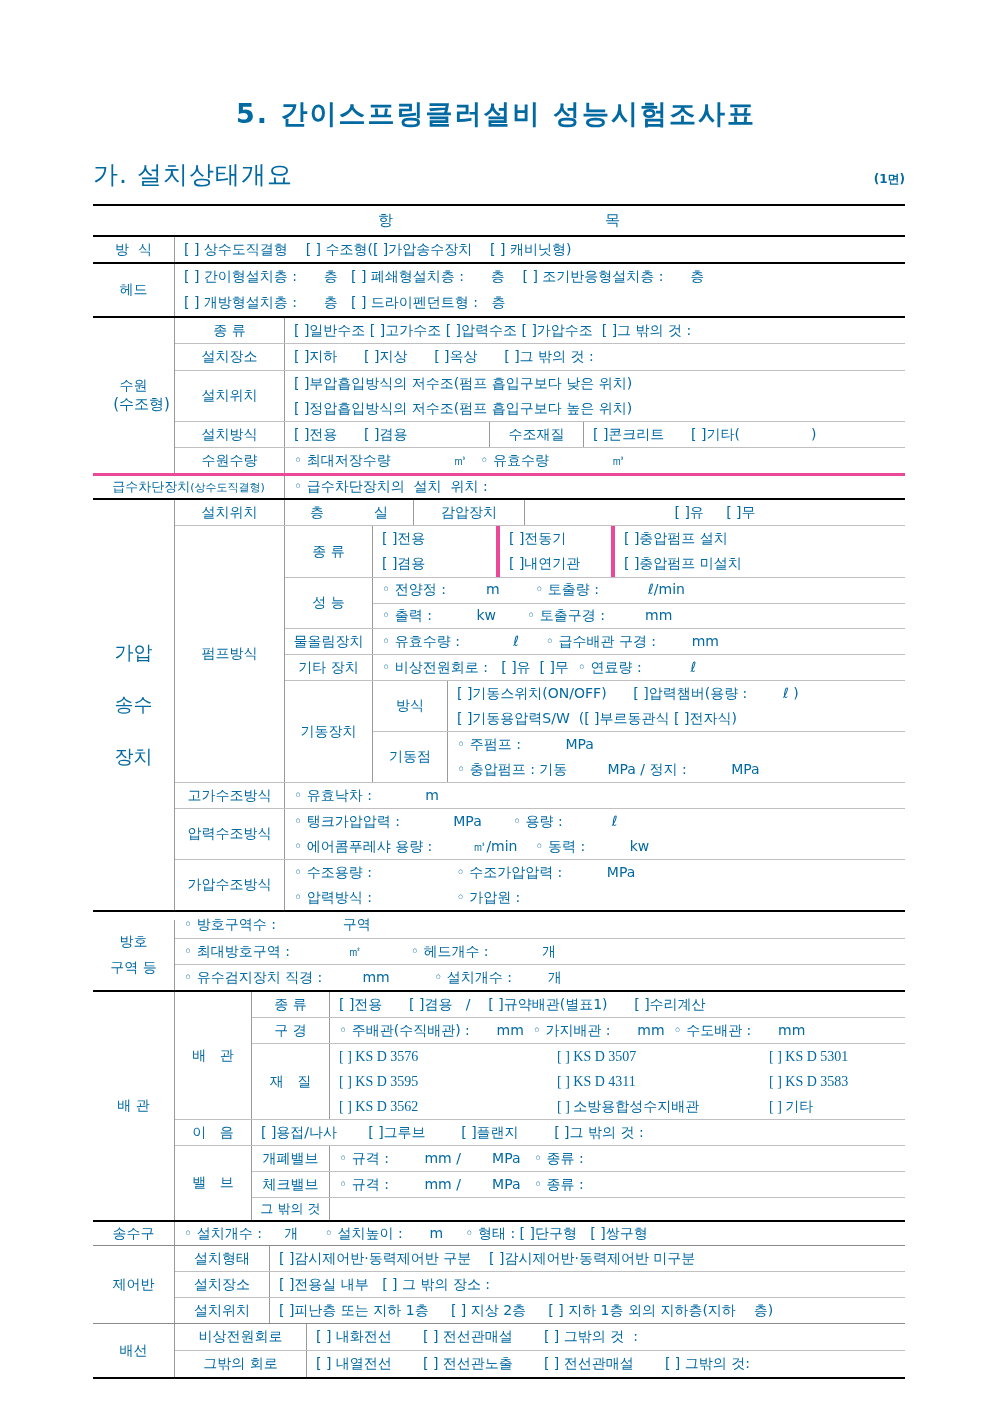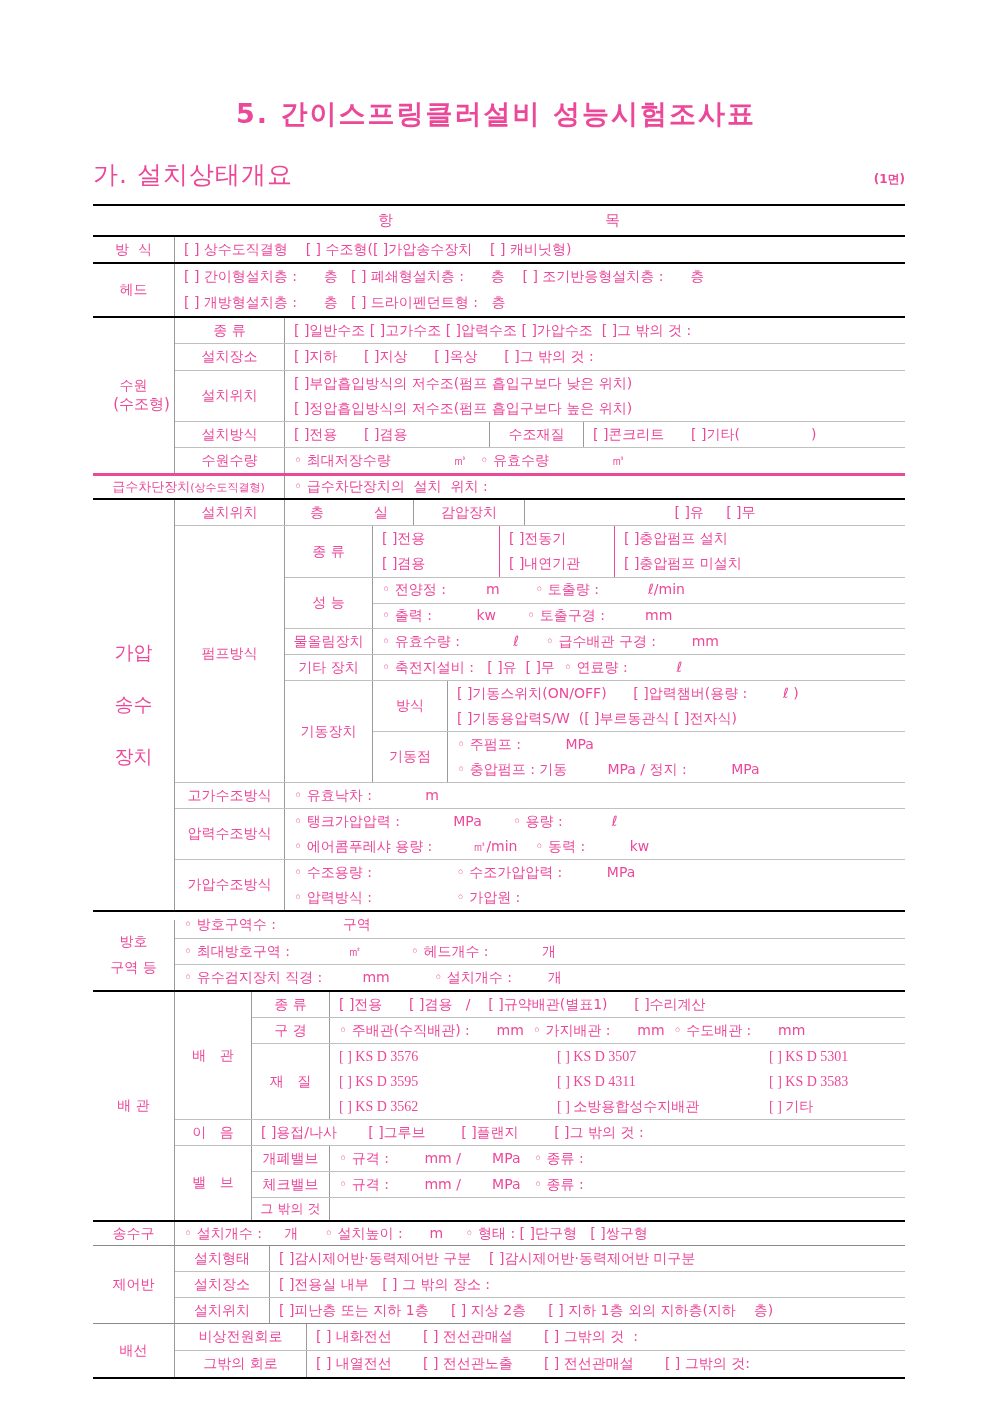--- a/index.html
+++ b/index.html
@@ -1,33 +1,33 @@
 <!DOCTYPE html>
 <html><head>
 <meta charset="utf-8">
 <style>
   html,body{margin:0;padding:0;background:#e8e8e8;}
   .sheet{width:992px;height:1403px;background:#ffffff;position:relative;
-         font-family:"DejaVu Sans","Liberation Sans",sans-serif;color:#ec4899;box-sizing:border-box;}
+         font-family:"DejaVu Sans","Liberation Sans",sans-serif;color:#0369a1;box-sizing:border-box;}
   .title{text-align:center;padding-top:96px;font-size:27px;font-weight:800;letter-spacing:2px;}
   .subhead{margin:26px 87px 13px 93px;display:flex;justify-content:space-between;align-items:flex-end;}
   .subhead .h{font-size:25px;letter-spacing:1px;}
   .subhead .m{font-size:12px;font-weight:700;padding-bottom:3px;}
   .form{margin-left:93px;width:812px;border-top:2px solid #000;border-bottom:2px solid #000;
         font-size:14px;box-sizing:border-box;}
   .sec{box-sizing:border-box;}
   .bt-b{border-top:2px solid #000;}
   .bt-m{border-top:1px solid #8a8a8a;}
   .bt-g{border-top:3px solid #ec4899;}
   .fr{display:flex;align-items:stretch;min-width:0;}
   .hr-g{border-top:1px solid #c0c0c0;}
   .lab{display:flex;align-items:center;justify-content:center;text-align:center;
        border-right:1px solid #9a9a9a;flex:0 0 auto;box-sizing:border-box;white-space:pre;}
   .vl{border-left:1px solid #9a9a9a;}
-  .vr{border-right:1px solid #ec4899;}
+  .vr{border-right:4px solid #ec4899;}
   .con{display:flex;align-items:center;padding-left:9px;white-space:pre;flex:1 1 auto;min-width:0;overflow:hidden;}
   .stack{display:flex;flex-direction:column;flex:1 1 auto;min-width:0;}
   .stk{display:flex;flex-direction:column;min-width:0;box-sizing:border-box;flex:0 0 auto;}
   .line{display:flex;align-items:center;padding-left:9px;white-space:pre;overflow:hidden;}
   .glab{flex-direction:column;}
   .w82{width:82px;} .w110{width:110px;} .w88{width:88px;} .w75{width:75px;}
   .w77{width:77px;} .w78{width:78px;} .w95{width:95px;} .w132{width:132px;} .w192{width:192px;}
   .w127{width:127px;} .w115{width:115px;} .w128{width:128px;} .w112{width:112px;}
   .w195{width:195px;} .w95b{width:95px;font-family:Liberation Serif, serif;}
   .h22{height:22px;} .h25{height:25px;} .h26{height:26px;} .h27{height:27px;} .h29{height:29px;}
@@ -159,21 +159,21 @@
                 <div class="line h25">◦ 전양정 :         m        ◦ 토출량 :           ℓ/min</div>
                 <div class="line h25 hr-g">◦ 출력 :          kw       ◦ 토출구경 :         mm</div>
               </div>
             </div>
             <div class="fr h25 hr-g">
               <div class="lab w88">물올림장치</div>
               <div class="con">◦ 유효수량 :            ℓ      ◦ 급수배관 구경 :        mm</div>
             </div>
             <div class="fr h25 hr-g">
               <div class="lab w88">기타 장치</div>
-              <div class="con">◦ 축전지설비 :   [ ]유  [ ]무  ◦ 연료량 :           ℓ</div>
+              <div class="con">◦ 비상전원회로 :   [ ]유  [ ]무  ◦ 연료량 :           ℓ</div>
             </div>
             <div class="fr hr-g">
               <div class="lab w88">기동장치</div>
               <div class="stack">
                 <div class="fr h50">
                   <div class="lab w75">방식</div>
                   <div class="stack">
                     <div class="line h25">[ ]기동스위치(ON/OFF)      [ ]압력챔버(용량 :        ℓ )</div>
                     <div class="line h25">[ ]기동용압력S/W  ([ ]부르동관식 [ ]전자식)</div>
                   </div>

